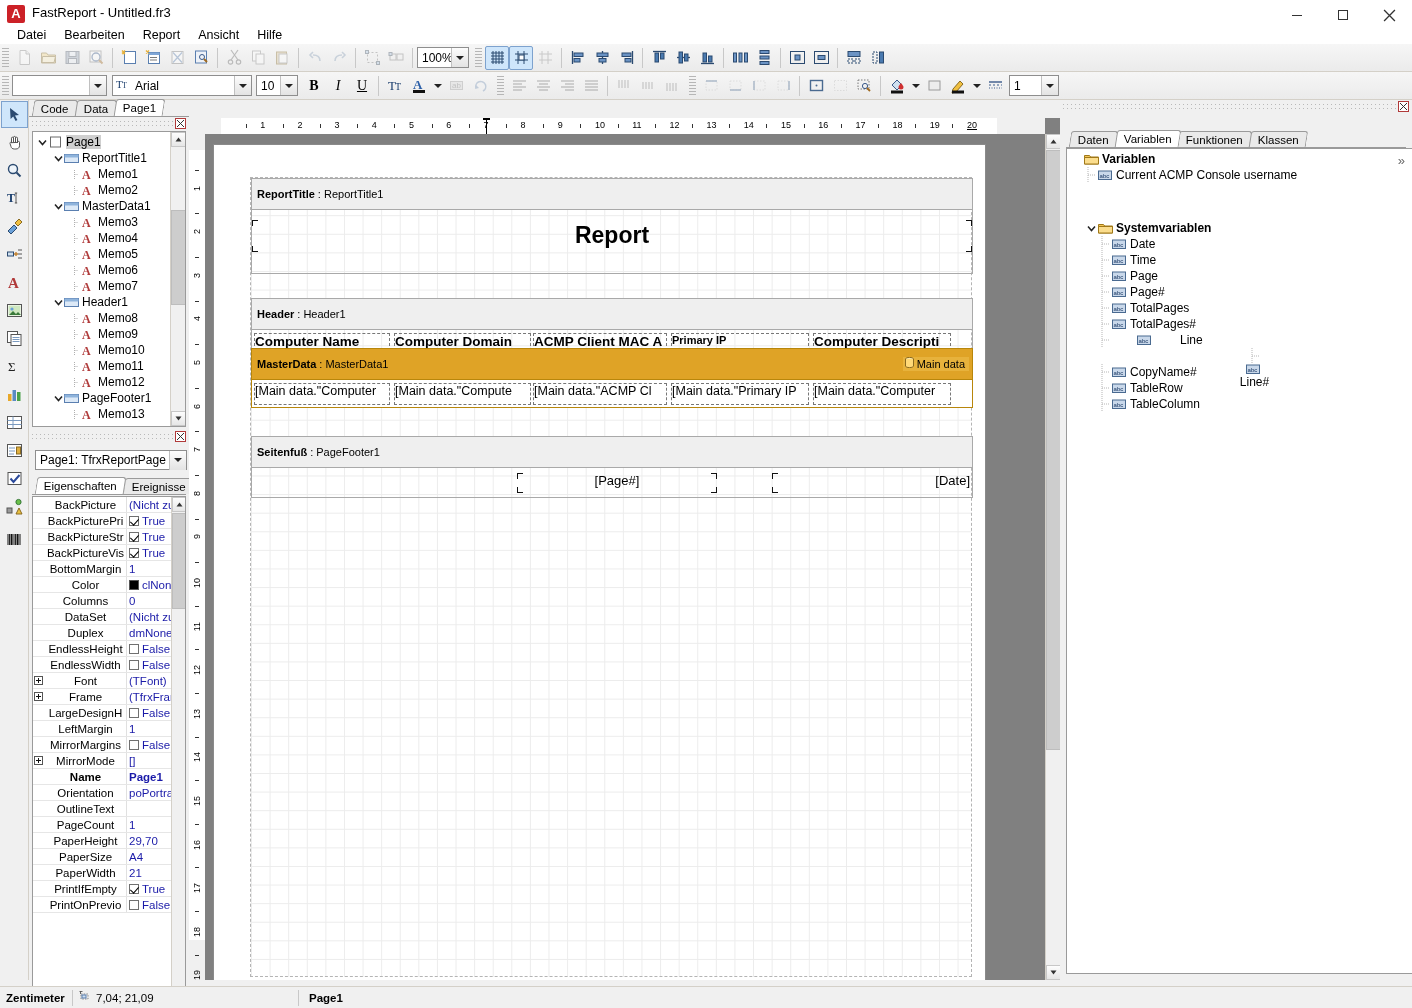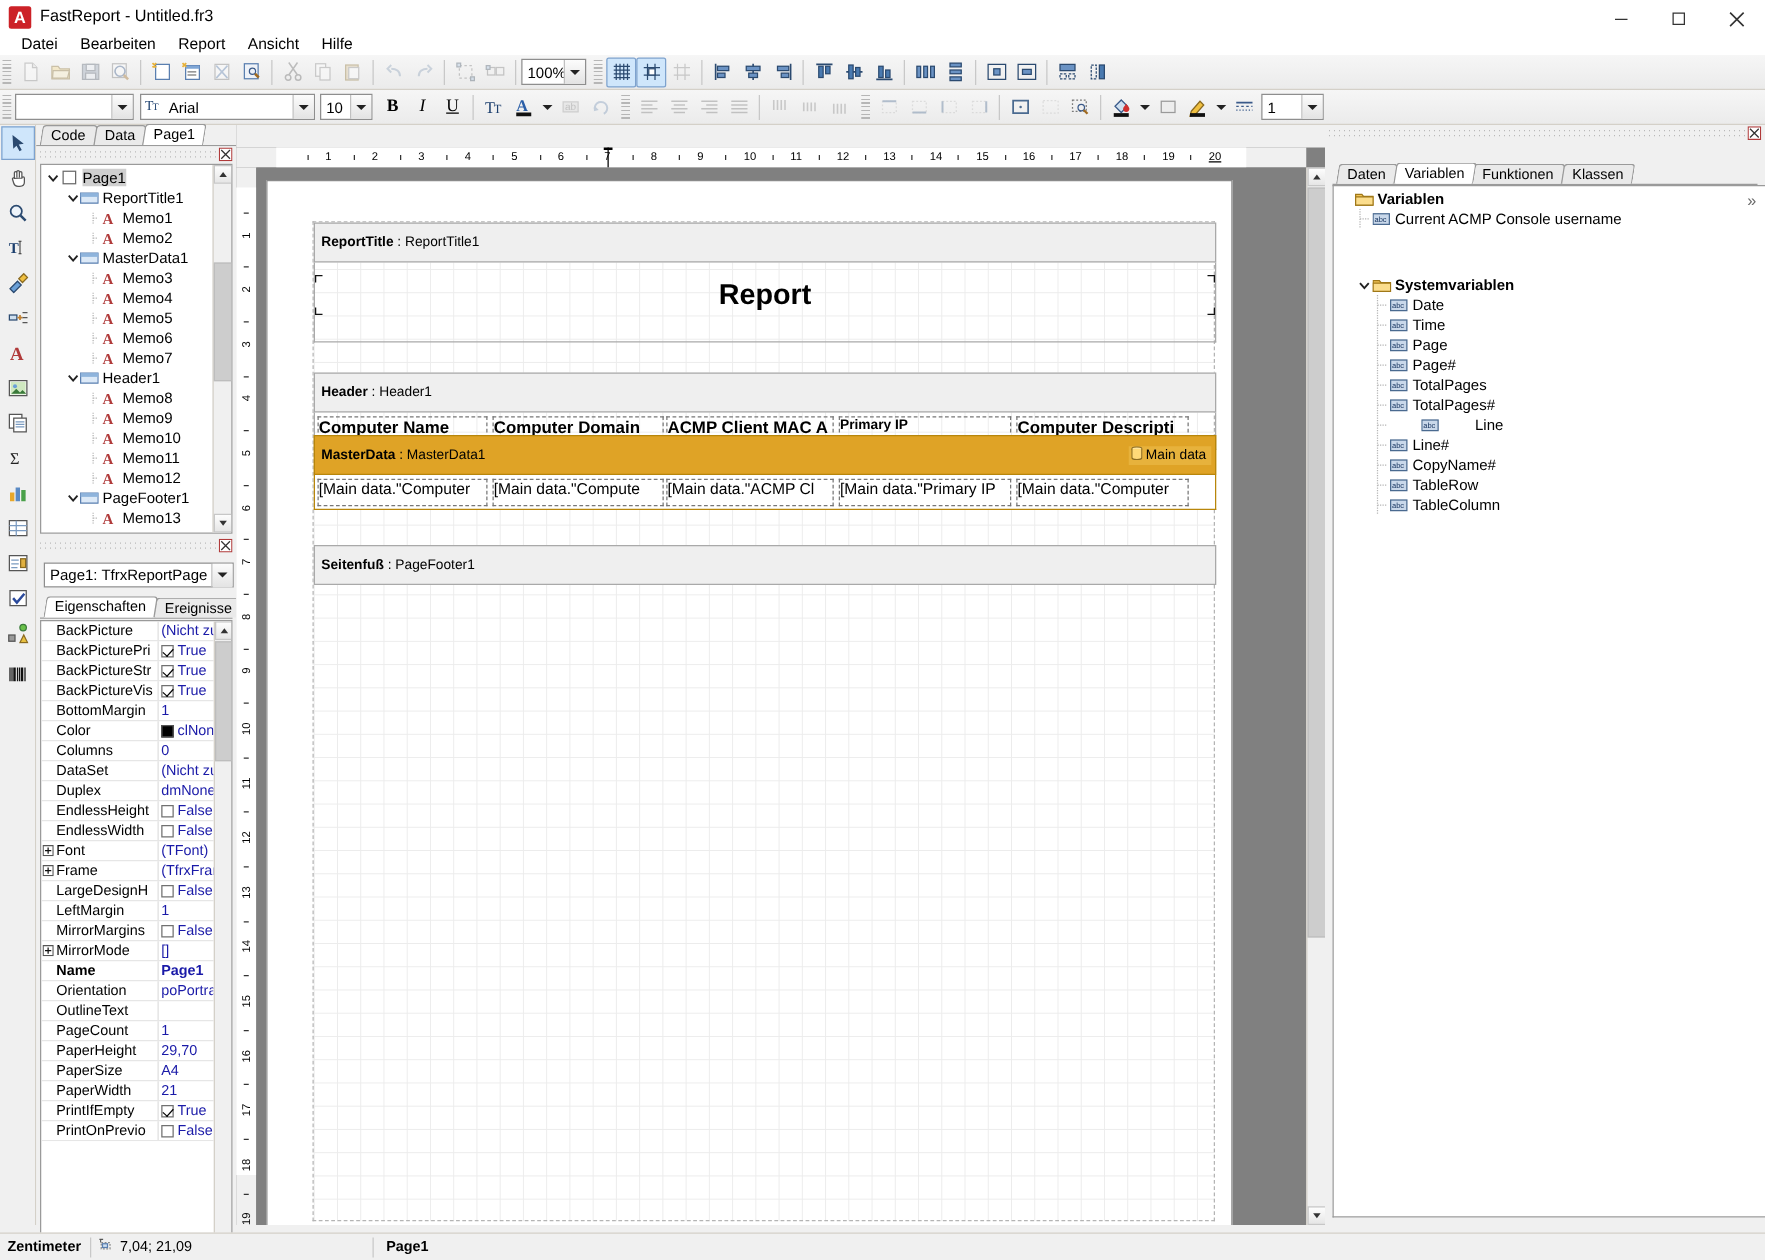--- a/index.html
+++ b/index.html
@@ -1074,21 +1074,21 @@
     <div class="tabrow" style="position:absolute;left:3px;top:378px;width:154px;border-bottom:1px solid #9a9a9a;">
       <div class="tab active">
           <span>Eigenschaften</span>
         </div>
       <div class="tab">
           <span>Ereignisse</span>
         </div>
     </div>
 
     <div class="proptable" style="position:absolute;left:3px;top:396px;width:154px;height:520px;">
-      <div id="prop-rows" style="position:absolute;left:0;top:0;right:14px;overflow:hidden;">
+      <div id="prop-rows" style="position:absolute;left:0;top:0;right:14px;overflow:hidden;text-align:center;">
           <div class="prow">
             <span class="pexp"></span>
             <span class="pname">BackPicture</span>
             <span class="pval">
               <span>(Nicht zugeo</span>
             </span>
           </div>
           <div class="prow">
             <span class="pexp"></span>
             <span class="pname">BackPicturePri</span>
@@ -1471,20 +1471,32 @@
                 <span>[Main data."Computer</span></div>
             </div>
           </div>
 
           <div class="band" style="top:258px;">
             <div class="bandhdr">
               <b>Seitenfuß</b>
                 <span>:&nbsp;</span>
               <span>PageFooter1</span>
             </div>
+            <div class="bandbody" style="height:30px;">
+              <div class="memo" style="left:265px;top:5px;width:200px;height:19px;text-align:center;font-size:13px;">
+                <span>[Page#]</span></div>
+              <div class="memo" style="left:520px;top:5px;width:198px;height:19px;text-align:right;font-size:13px;">
+                <span>[Date]</span></div>
+              <div class="mcorner" style="left:265px;top:5px;border-width:1.5px 0 0 1.5px;"></div>
+              <div class="mcorner" style="left:459px;top:5px;border-width:1.5px 1.5px 0 0;"></div>
+              <div class="mcorner" style="left:265px;top:19px;border-width:0 0 1.5px 1.5px;"></div>
+              <div class="mcorner" style="left:459px;top:19px;border-width:0 1.5px 1.5px 0;"></div>
+              <div class="mcorner" style="left:520px;top:5px;border-width:1.5px 0 0 1.5px;"></div>
+              <div class="mcorner" style="left:520px;top:19px;border-width:0 0 1.5px 1.5px;"></div>
+            </div>
           </div>
 
         </div>
       </div>
     </div>
 
     <div class="sb-v" style="top:34px;right:0;bottom:0;">
       <div class="sb-btn">
         <svg width="7" height="7" viewBox="0 0 7 7">
             <path d="M3.5 1.5l3 4h-6z" fill="#333"></path>
@@ -1657,21 +1669,21 @@
               </svg>
             </span>
             <span class="dico">
               <svg width="15" height="11" viewBox="0 0 15 11">
                 <rect x="0.5" y="1" width="13" height="8.5" fill="#c9d8ea" stroke="#4a6a90"></rect>
                 <text x="1.6" y="7.6" font-size="6" font-family="Liberation Sans, sans-serif" fill="#12305c">abc</text>
               </svg>
             </span>
             <span>Line</span>
           </div>
-          <div class="dnode" style="padding-left: 30px;">
+          <div class="dnode" style="padding-left: 30px; flex-direction: column;">
             <span class="dex">
               <svg width="10" height="16" viewBox="0 0 10 16">
                 <path d="M2 0v16M2 8h7" stroke="#b5b5b5" stroke-width="1" stroke-dasharray="1 1"></path>
               </svg>
             </span>
             <span class="dico">
               <svg width="15" height="11" viewBox="0 0 15 11">
                 <rect x="0.5" y="1" width="13" height="8.5" fill="#c9d8ea" stroke="#4a6a90"></rect>
                 <text x="1.6" y="7.6" font-size="6" font-family="Liberation Sans, sans-serif" fill="#12305c">abc</text>
               </svg>

